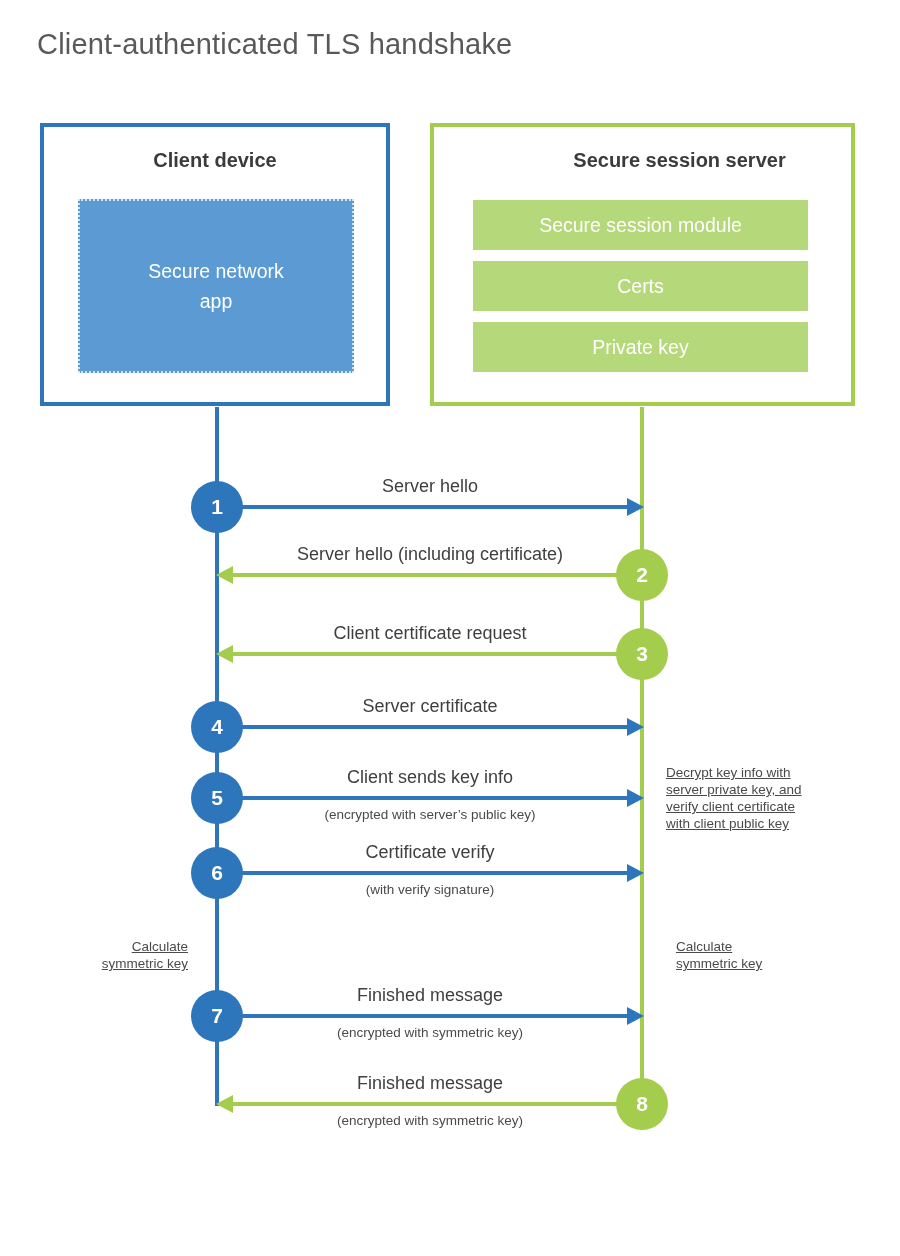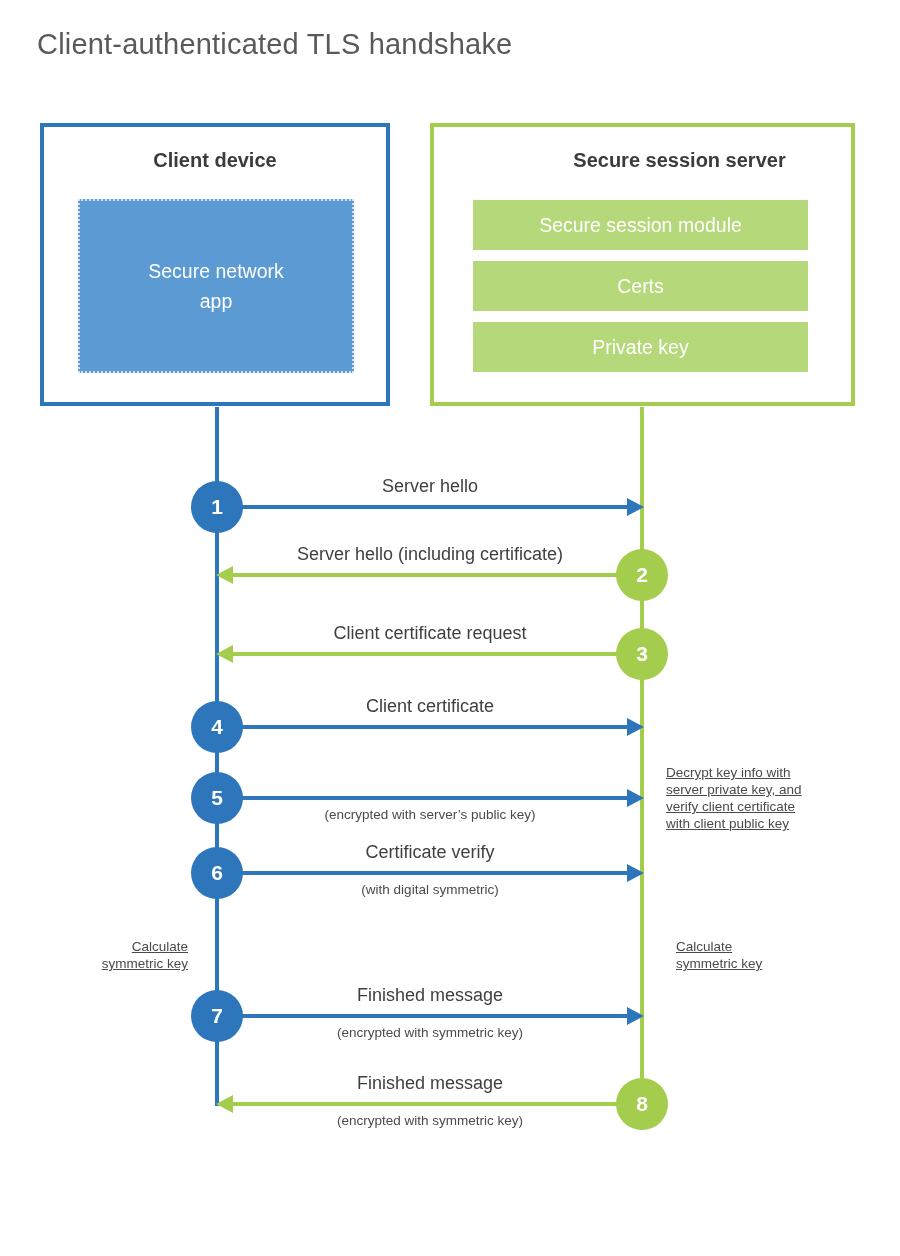--- a/index.html
+++ b/index.html
@@ -84,36 +84,37 @@
 
   <div class="hline green" style="left:230px;top:652px;width:412px"></div>
   <div class="head left" style="left:216px;top:645px"></div>
   <div class="msg" style="top:623px">Client certificate request</div>
   <div class="circle green" style="left:616px;top:628px">
     <span>3</span>
   </div>
 
   <div class="hline blue" style="left:217px;top:725px;width:412px"></div>
   <div class="head right" style="left:627px;top:718px"></div>
-  <div class="msg" style="top:696px">Client certificate</div>
+  <div class="msg" style="top:696px">Server certificate</div>
   <div class="circle blue" style="left:191px;top:701px">
     <span>4</span>
   </div>
 
   <div class="hline blue" style="left:217px;top:796px;width:412px"></div>
   <div class="head right" style="left:627px;top:789px"></div>
+  <div class="msg" style="top:767px">Client sends key info</div>
   <div class="sub" style="top:807px">(encrypted with server’s public key)</div>
   <div class="circle blue" style="left:191px;top:772px">
     <span>5</span>
   </div>
 
   <div class="hline blue" style="left:217px;top:871px;width:412px"></div>
   <div class="head right" style="left:627px;top:864px"></div>
   <div class="msg" style="top:842px">Certificate verify</div>
-  <div class="sub" style="top:882px">(with digital symmetric)</div>
+  <div class="sub" style="top:882px">(with verify signature)</div>
   <div class="circle blue" style="left:191px;top:847px">
     <span>6</span>
   </div>
 
   <div class="note note-decrypt">Decrypt key info with
 server private key, and
 verify client certificate
 with client public key</div>
   <div class="note note-calc-left">Calculate
 symmetric key</div>

